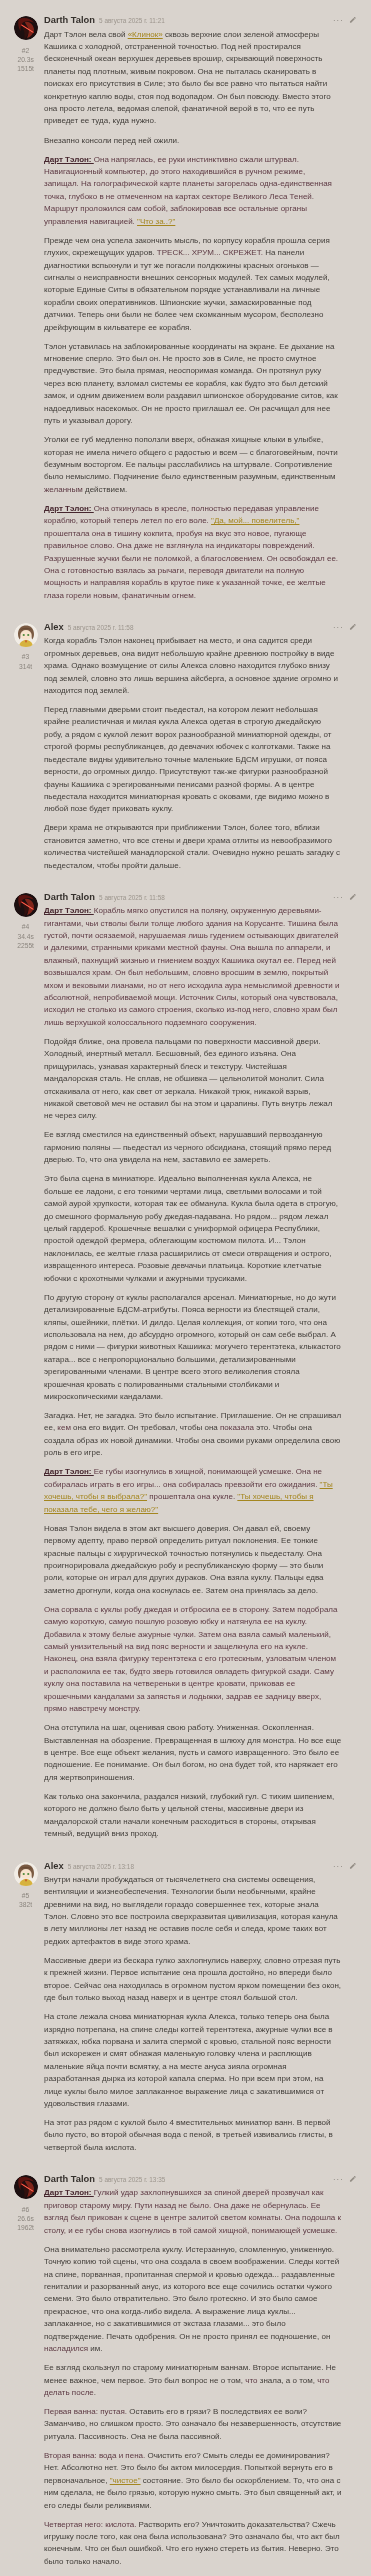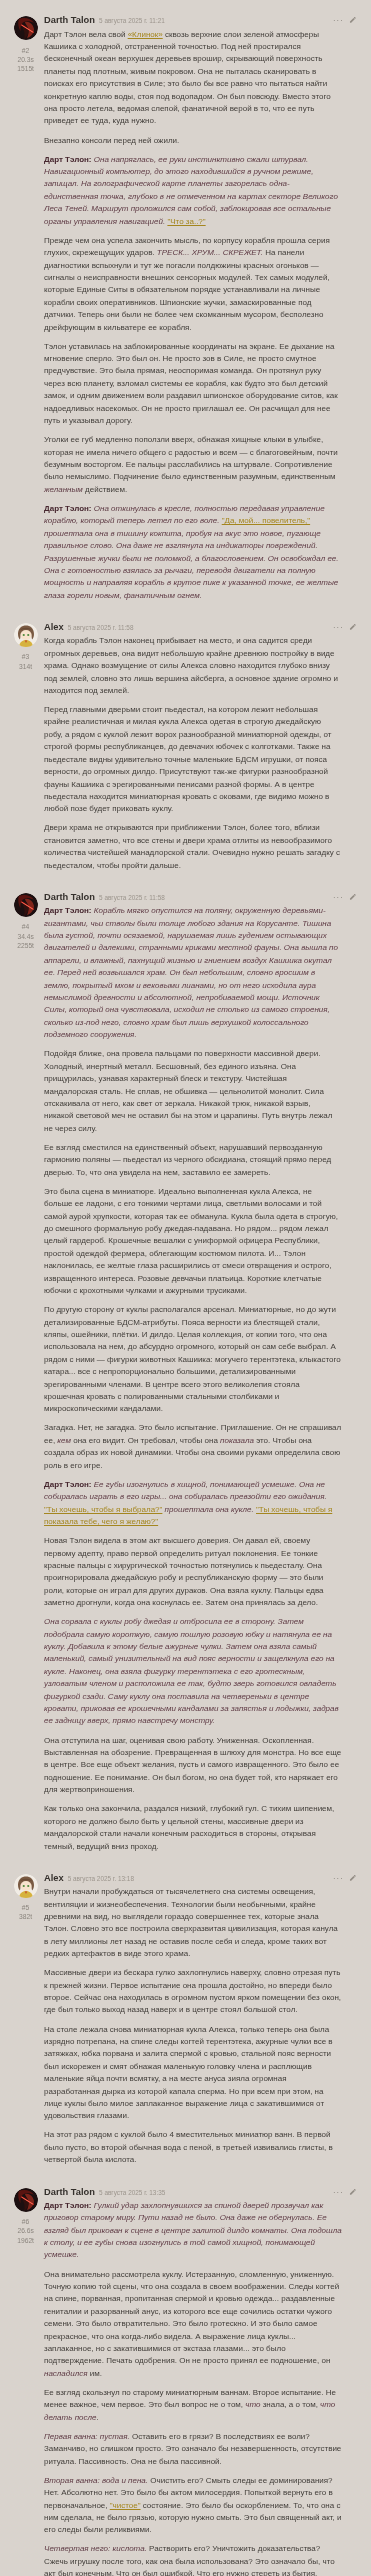--- a/index.html
+++ b/index.html
@@ -16,22 +16,22 @@
   .avatar svg{display:block;width:100%;height:100%;}
   .stat{font-size:6.7px;line-height:9.3px;color:#8b857e;}
   .post-header{position:relative;margin:0 0 3.1px;}
   .author{font-size:9.3px;font-weight:bold;color:#35302c;text-align:center;}
   .date{font-size:6.4px;color:#9c958d;margin-left:4.1px;}
   .actions{position:absolute;right:-6.2px;top:1px;display:flex;align-items:center;gap:5.2px;}
   .more-dots{color:#8b857e;font-size:7.7px;letter-spacing:1px;cursor:pointer;line-height:1;}
   .edit-pencil{cursor:pointer;display:inline-block;}
   .content p{margin:0 0 6.7px;font-size:8px;line-height:12.4px;max-width:298px;}
   .seg-n{color:#413d39;}
-  .seg-b{color:#46262e;font-weight:bold;}
-  .seg-i{color:#5e3a44;font-style:italic;}
+  .seg-b{color:#46262e;font-weight:bold;text-decoration:underline;}
+  .seg-i{color:#5e3a44;}
   .seg-g{color:#a4861f;text-decoration:underline;}
 </style>
 </head>
 <body>
 
 <div class="page">
   <main id="thread">
       <article class="post">
         <div class="post-left">
           <span class="avatar">
@@ -184,21 +184,21 @@
           <div class="stat">1962t</div>
         </div>
         <div class="post-main">
           <header class="post-header"><span class="author">Darth Talon</span><span class="date">5 августа 2025 г. 13:35</span><span class="actions">
               <span class="more-dots">···</span>
               <span class="edit-pencil"><svg width="7.7" height="7.7" viewBox="0 0 24 24">
                   <path d="M3 17.2V21h3.8L17.8 10 14 6.2 3 17.2zM20.7 7.1c.4-.4.4-1 0-1.4l-2.4-2.4c-.4-.4-1-.4-1.4 0L15 5.2 18.8 9l1.9-1.9z" fill="#938d85"></path>
                 </svg></span>
             </span></header>
           <div class="content">
-            <p><span class="seg-b">Дарт Тэлон: </span><span class="seg-i">Гулкий удар захлопнувшихся за спиной дверей прозвучал как приговор старому миру. Пути назад не было. Она даже не обернулась. Ее взгляд был прикован к сцене в центре залитой дилдо комнаты. Она подошла к столу, и ее губы снова изогнулись в той самой хищной, понимающей усмешке.</span></p>
+            <p><span class="seg-b">Дарт Тэлон: </span><span class="seg-i">Гулкий удар захлопнувшихся за спиной дверей прозвучал как приговор старому миру. Пути назад не было. Она даже не обернулась. Ее взгляд был прикован к сцене в центре залитой светом комнаты. Она подошла к столу, и ее губы снова изогнулись в той самой хищной, понимающей усмешке.</span></p>
             <p><span class="seg-n">Она внимательно рассмотрела куклу. Истерзанную, сломленную, униженную. Точную копию той сцены, что она создала в своем воображении. Следы когтей на спине, порванная, пропитанная спермой и кровью одежда... раздавленные гениталии и разорванный анус, из которого все еще сочились остатки чужого семени. Это было отвратительно. Это было гротескно. И это было самое прекрасное, что она когда-либо видела. А выражение лица куклы... заплаканное, но с закатившимися от экстаза глазами... это было подтверждение. Печать одобрения. Он не просто принял ее подношение, он </span><span class="seg-i">насладился</span><span class="seg-n"> им.</span></p>
             <p><span class="seg-n">Ее взгляд скользнул по старому миниатюрным ваннам. Второе испытание. Не менее важное, чем первое. Это был вопрос не о том, </span><span class="seg-i">что</span><span class="seg-n"> знала, а о том, </span><span class="seg-i">что делать после</span><span class="seg-n">.</span></p>
             <p><span class="seg-i">Первая ванна: пустая.</span><span class="seg-n"> Оставить его в грязи? В последствиях ее воли? Заманчиво, но слишком просто. Это означало бы незавершенность, отсутствие ритуала. Пассивность. Она не была пассивной.</span></p>
             <p><span class="seg-i">Вторая ванна: вода и пена.</span><span class="seg-n"> Очистить его? Смыть следы ее доминирования? Нет. Абсолютно нет. Это было бы актом милосердия. Попыткой вернуть его в первоначальное, </span><span class="seg-g">"чистое"</span><span class="seg-n"> состояние. Это было бы оскорблением. То, что она с ним сделала, не было грязью, которую нужно смыть. Это был священный акт, и его следы были реликвиями.</span></p>
             <p><span class="seg-i">Четвертая него: кислота.</span><span class="seg-n"> Растворить его? Уничтожить доказательства? Сжечь игрушку после того, как она была использована? Это означало бы, что акт был конечным. Что он был ошибкой. Что его нужно стереть из бытия. Неверно. Это было только начало.</span></p>
           </div>
         </div>
       </article>
     </main>
 

